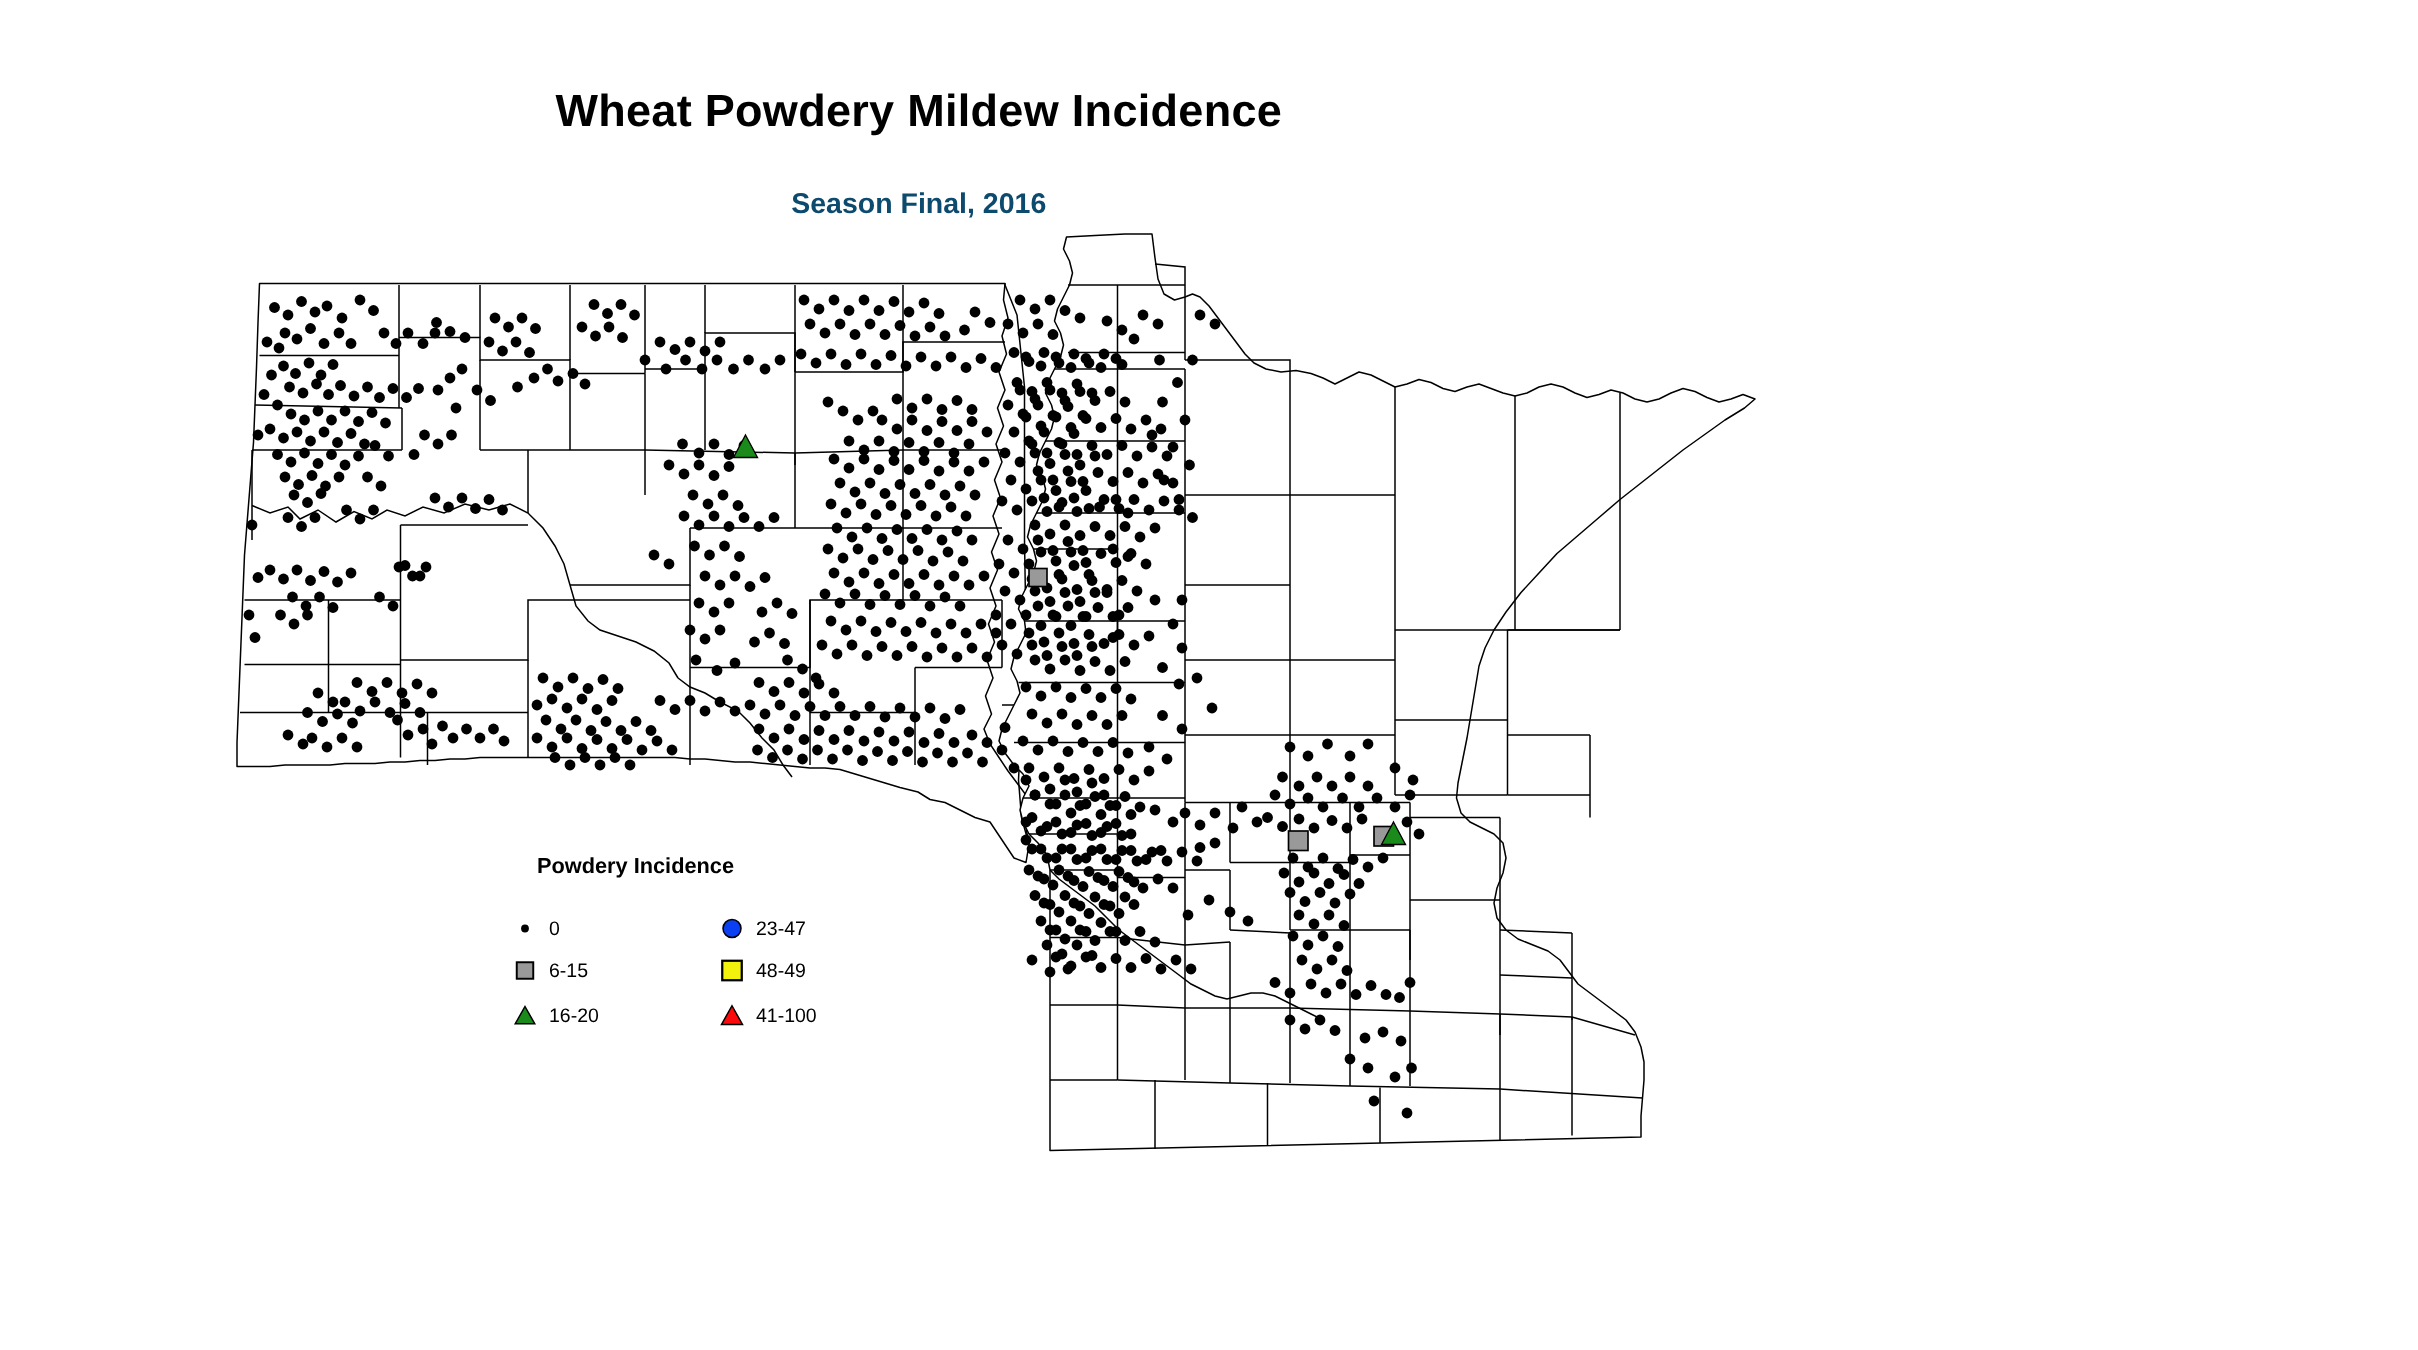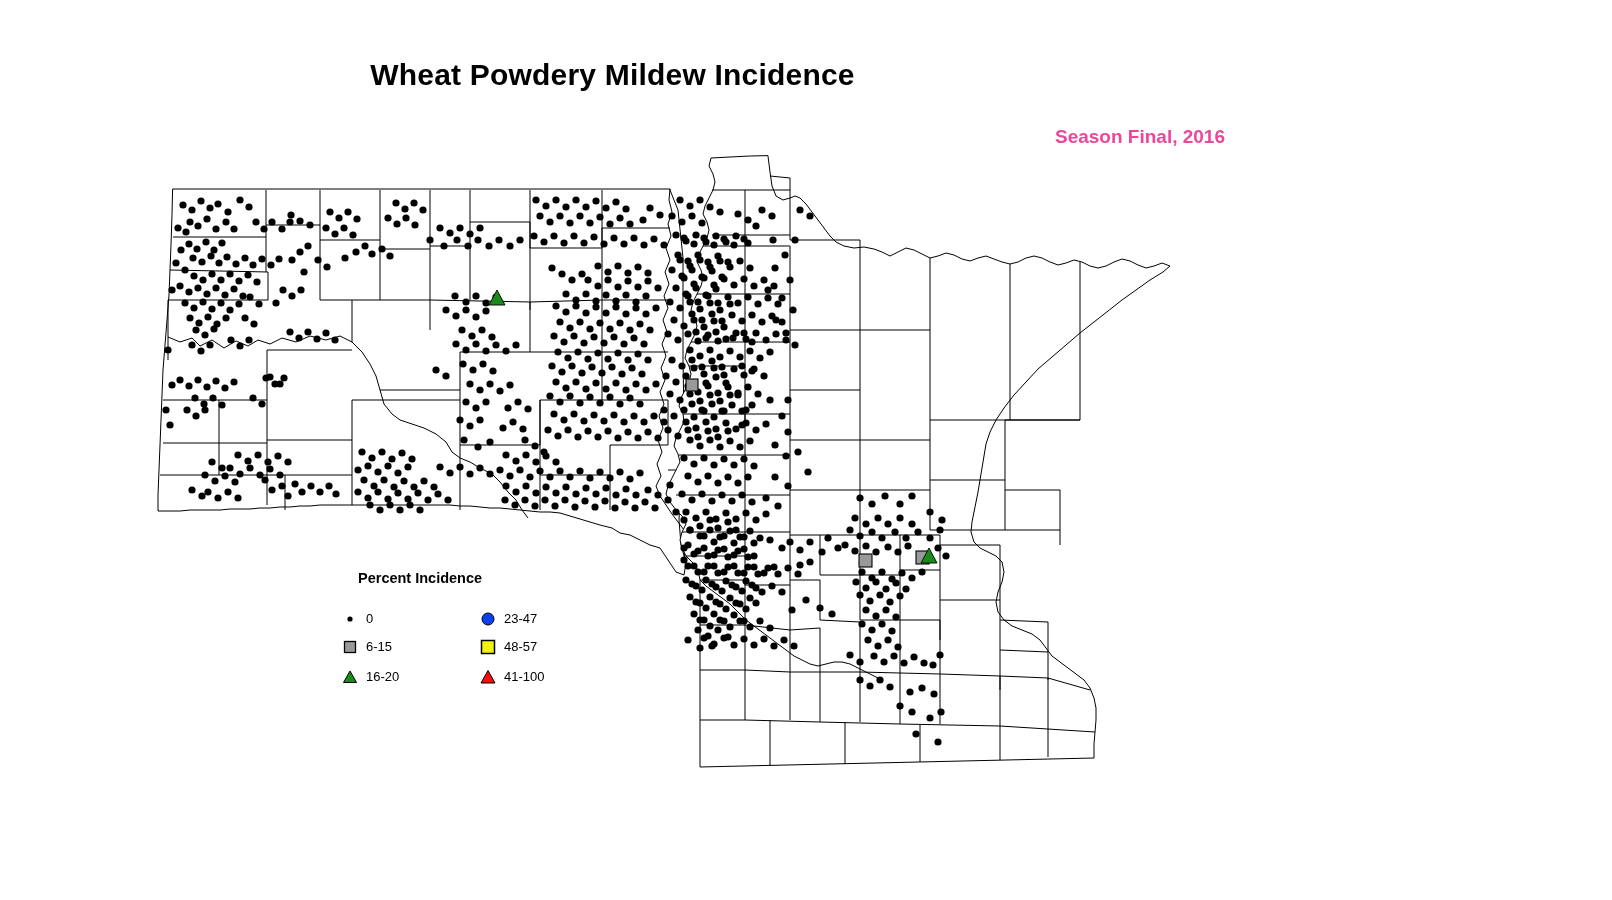--- a/index.html
+++ b/index.html
@@ -8,22 +8,22 @@
     font-family:"Liberation Sans", sans-serif;
     -webkit-font-smoothing:antialiased;
   }
   #stage{position:relative;width:1612px;height:664px;background:#ffffff;}
 
   .title{
     position:absolute;left:0;top:58px;width:1225px;text-align:center;
     font-size:30px;font-weight:bold;color:#000;letter-spacing:.2px;
   }
   .subtitle{
-    position:absolute;left:0;top:126px;width:1225px;text-align:right;
-    font-size:19px;font-weight:bold;color:#ec4899;
+    position:absolute;left:0;top:126px;width:1225px;text-align:center;
+    font-size:19px;font-weight:bold;color:#0c4a6e;
   }
 
   #mapwrap{position:absolute;left:0;top:0;width:1612px;height:900px;}
   svg{display:block;}
   .boundary{fill:#ffffff;stroke:#000000;stroke-width:1;stroke-linejoin:round;stroke-linecap:round;}
   .county{fill:none;stroke:#000000;stroke-width:1;}
   .dot0{fill:#000000;}
   .sq1{fill:#999999;stroke:#000000;stroke-width:1.1;}
   .tri16{fill:#1a8b1a;stroke:#000000;stroke-width:0.9;}
 
@@ -1300,21 +1300,21 @@
 
         <rect class="sq1" x="859" y="554" width="13" height="13"></rect>
 
         <rect class="sq1" x="916" y="551" width="13" height="13"></rect>
         <polygon class="tri16" points="929,548 937,563 921,563"></polygon>
       </g>
     </svg>
   </div>
 
   <div id="legend">
-    <div class="legend-title">Percent Incidence</div>
+    <div class="legend-title">Powdery Incidence</div>
 
     <div class="lg-row c0 r0">
       <svg class="lg-sym" viewBox="0 0 20 20">
         <circle cx="10" cy="10" r="2.6" fill="#000000"></circle>
       </svg>
       <span class="lg-label">0</span>
     </div>
 
     <div class="lg-row c0 r1">
       <svg class="lg-sym" viewBox="0 0 20 20">
@@ -1334,21 +1334,21 @@
       <svg class="lg-sym" viewBox="0 0 20 20">
         <circle cx="10" cy="10" r="6" fill="#0b3ff2" stroke="#000000" stroke-width="1"></circle>
       </svg>
       <span class="lg-label">23-47</span>
     </div>
 
     <div class="lg-row c1 r1">
       <svg class="lg-sym" viewBox="0 0 20 20">
         <rect x="3.5" y="3.5" width="13" height="13" fill="#f2f20d" stroke="#000000" stroke-width="1.5"></rect>
       </svg>
-      <span class="lg-label">48-57</span>
+      <span class="lg-label">48-49</span>
     </div>
 
     <div class="lg-row c1 r2">
       <svg class="lg-sym" viewBox="0 0 20 20">
         <polygon points="10,3.5 17,16 3,16" fill="#fb0b0b" stroke="#000000" stroke-width="1"></polygon>
       </svg>
       <span class="lg-label">41-100</span>
     </div>
   </div>
 

